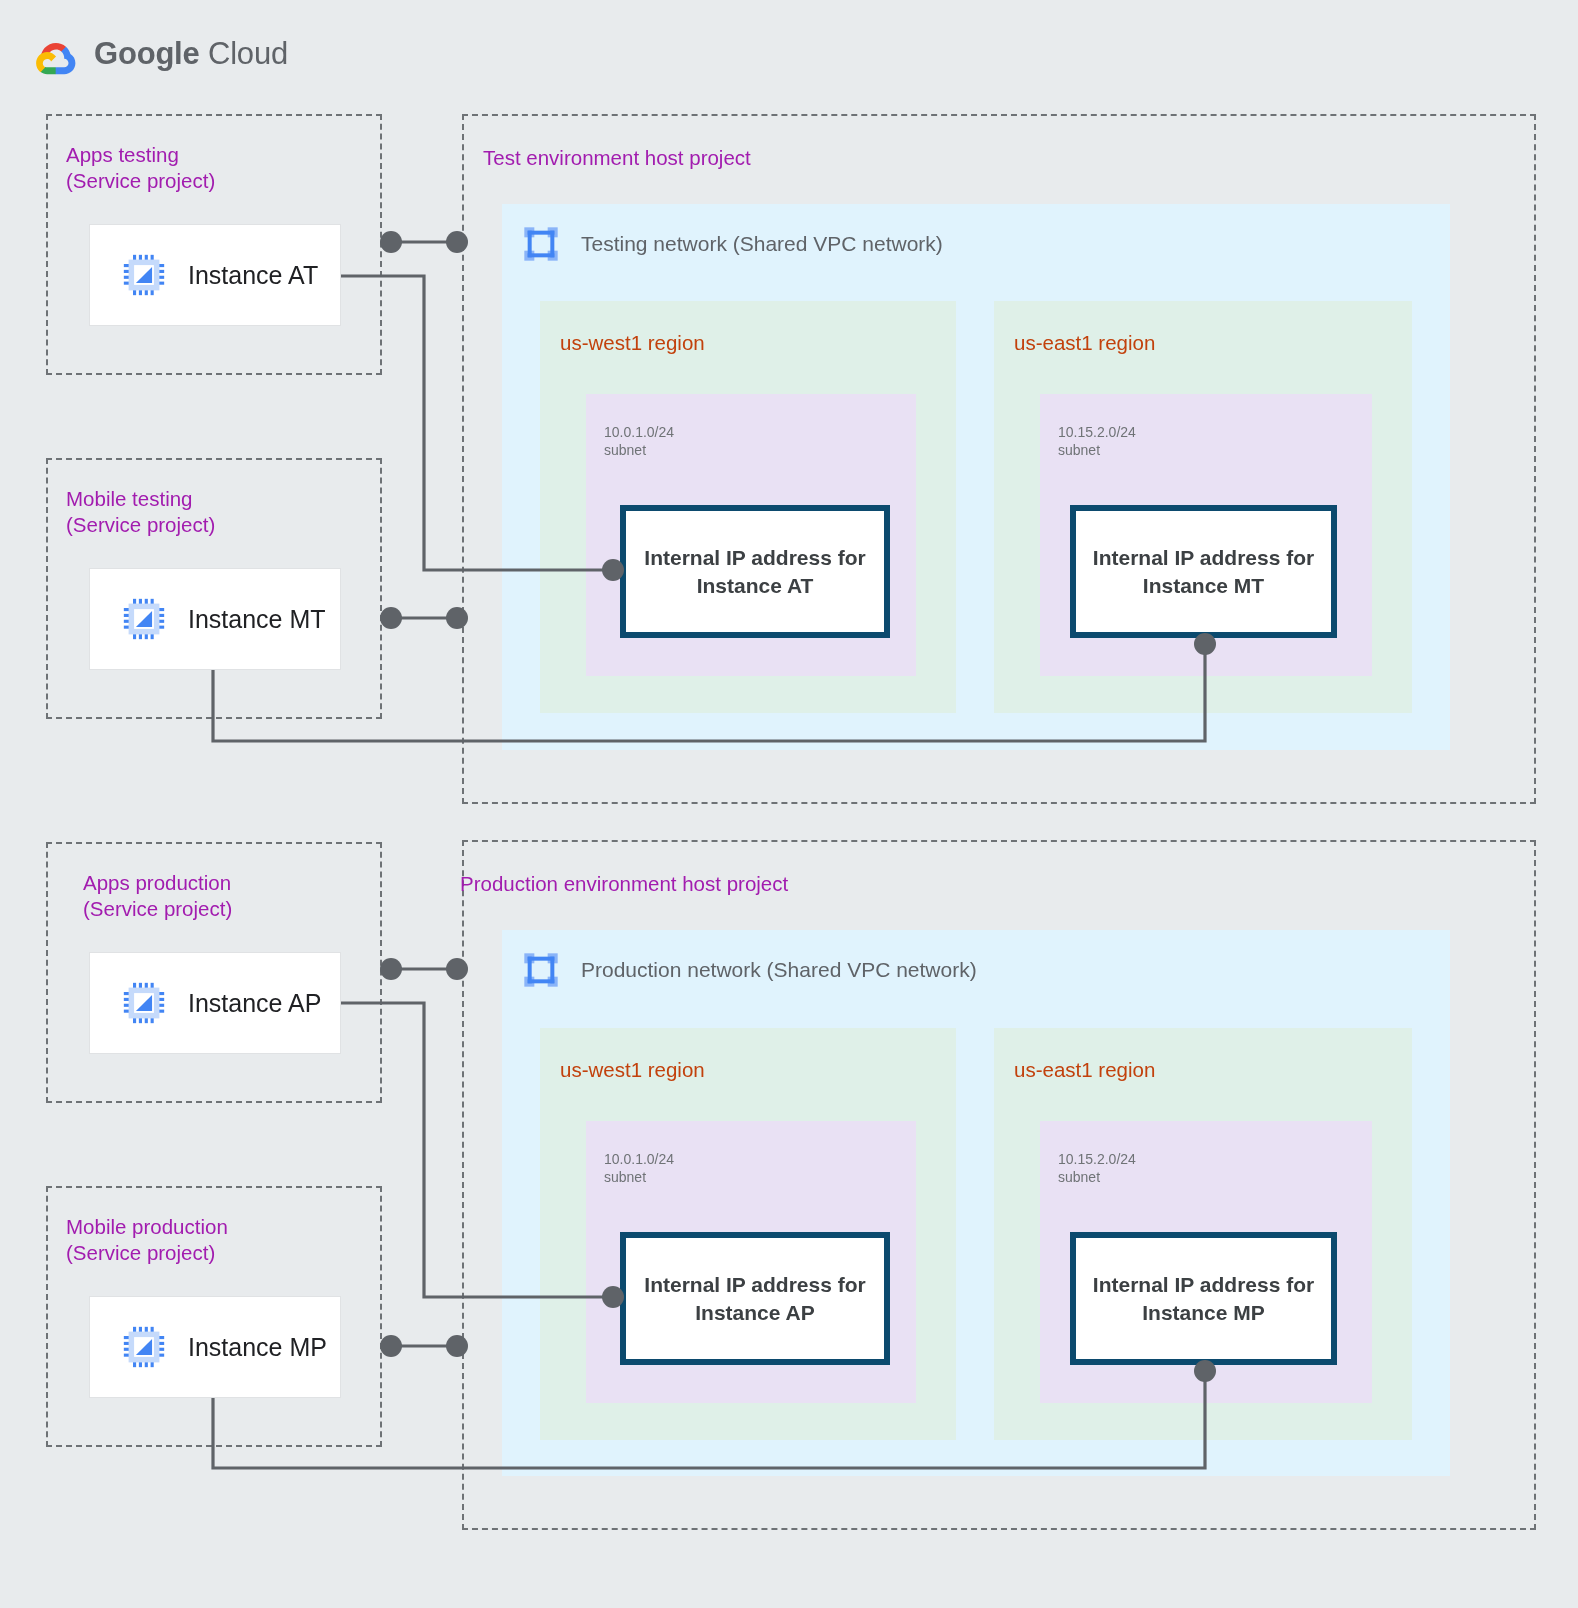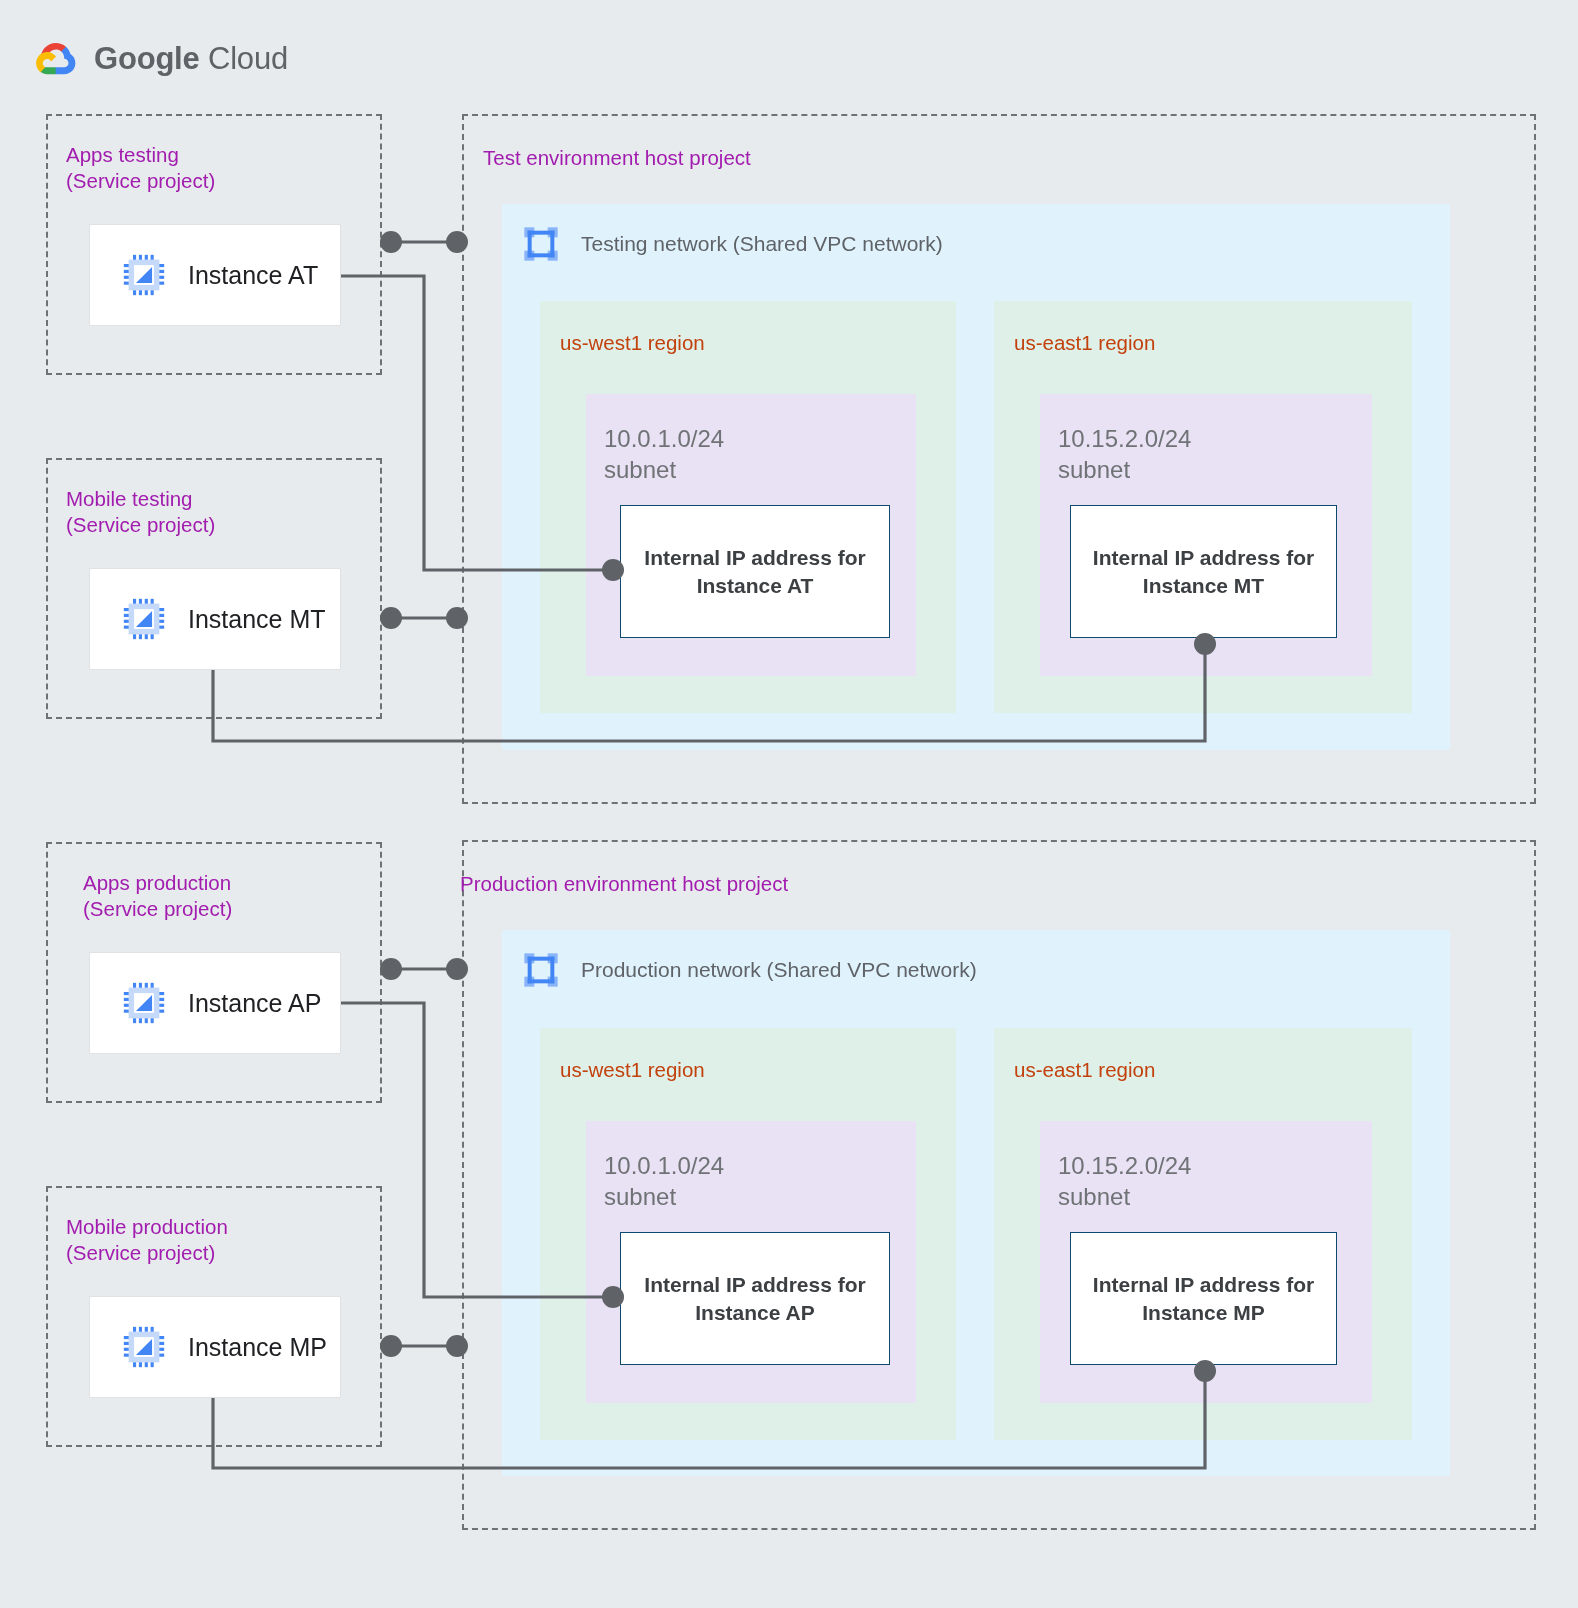--- a/index.html
+++ b/index.html
@@ -9,21 +9,21 @@
     background: #e8ebed;
     font-family: "Liberation Sans", sans-serif;
     position: relative;
     overflow: hidden;
   }
 
   
   .logo-row {
     position: absolute;
     left: 34px; top: 36px;
-    display: flex; align-items: center; gap: 14px;
+    display: flex; gap: 14px;
   }
   .logo-mark { width: 46px; height: 46px; }
   .logo-text {
     font-size: 31px; color: #5f6368; letter-spacing: -0.2px;
     white-space: nowrap;
   }
   .logo-text .thin { color: #5f6368; }
 
   
   .dashed {
@@ -71,27 +71,27 @@
   .region-label {
     position: absolute;
     font-size: 20.5px; color: #c2410c; white-space: nowrap;
   }
   .subnet {
     position: absolute;
     background: #e9e1f4;
   }
   .subnet-label {
     position: absolute;
-    font-size: 24px; color: #6f7376; line-height: 1.28;
+    font-size: 14px; color: #6f7376; line-height: 1.28;
     white-space: pre-line;
   }
   .ipbox {
     position: absolute;
     background: #ffffff;
-    border: 1px solid #0c4a6e;
+    border: 6px solid #0c4a6e;
     display: flex; align-items: center; justify-content: center;
     text-align: center;
   }
   .ipbox span {
     font-size: 21px; font-weight: bold; color: #3c4043;
     line-height: 1.3; white-space: pre-line;
   }
 
   
   .wires {

